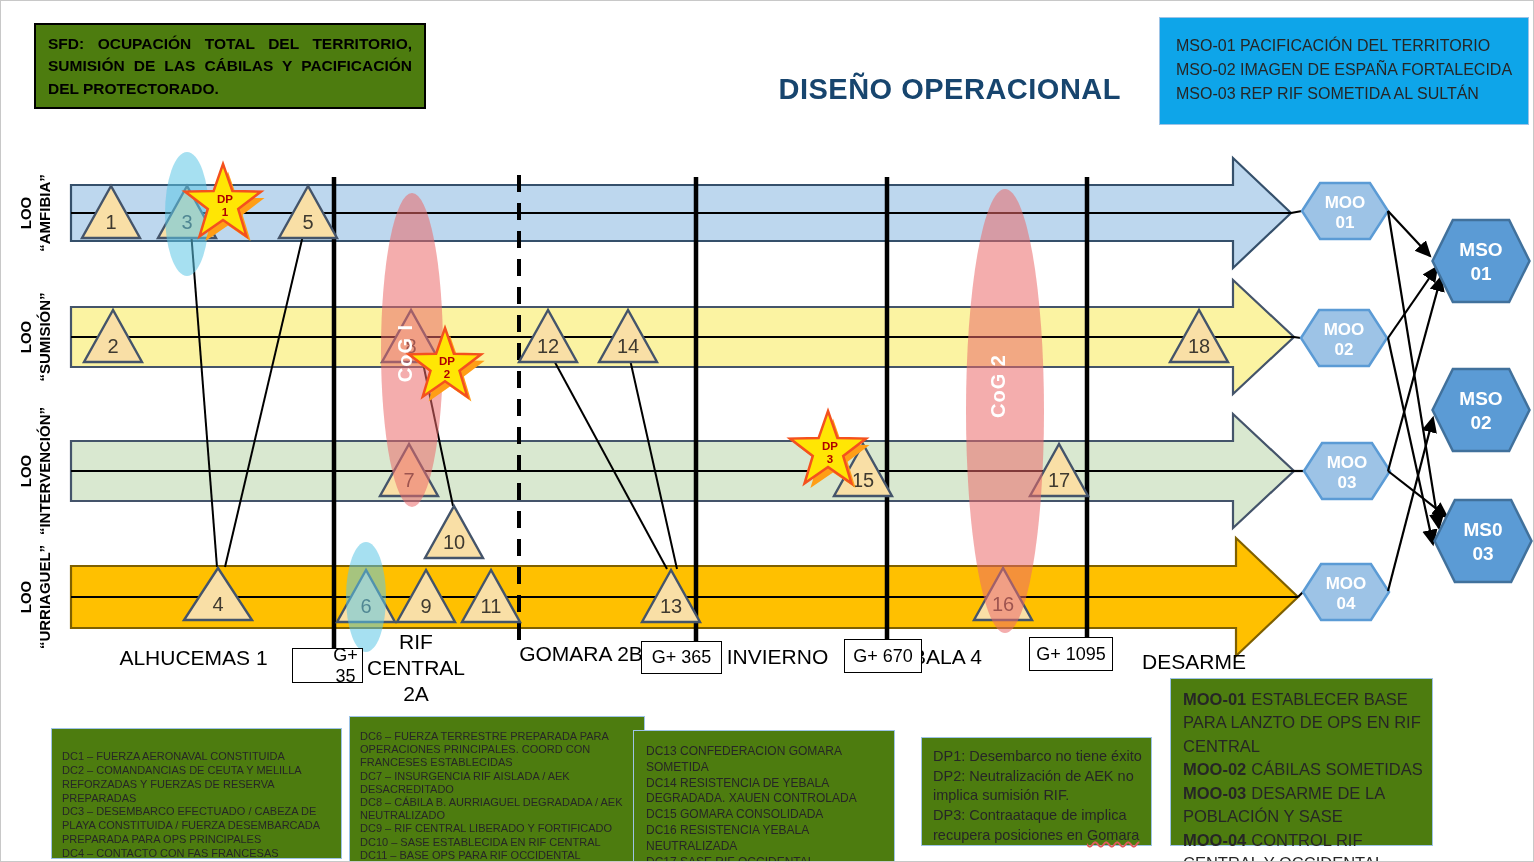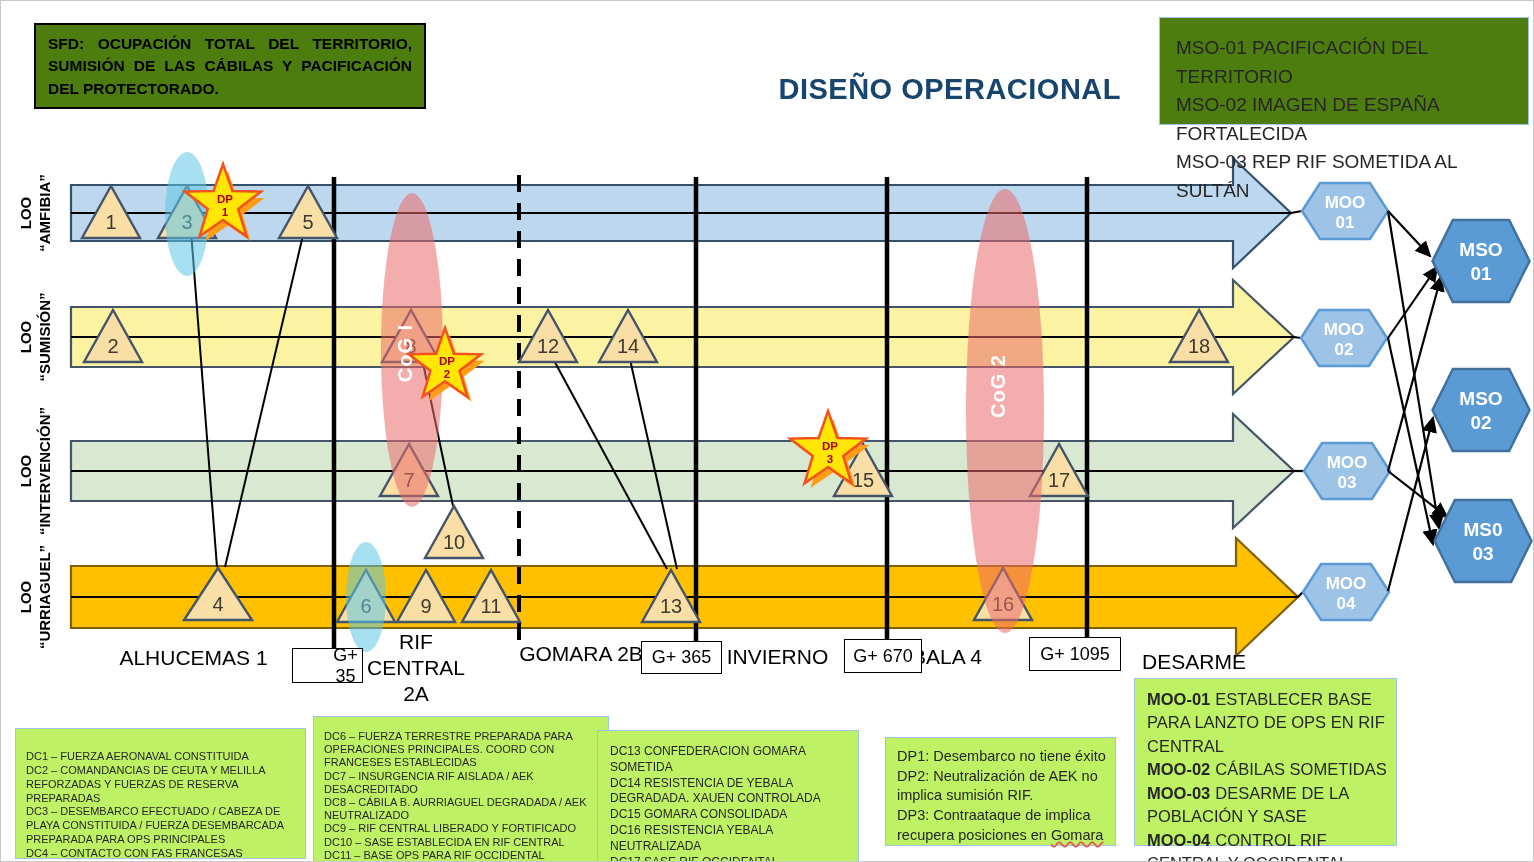--- a/index.html
+++ b/index.html
@@ -14,38 +14,38 @@
     left:33px;top:22px;width:392px;height:86px;border:2px solid #000;
     padding:8px 12px;box-sizing:border-box;font-weight:bold;font-size:15.5px;
     line-height:1.45;text-align:justify;color:#000;background:#4d7c0f;
   }
   .title{
     left:600px;top:72px;width:520px;text-align:right;font-weight:bold;
     font-size:29px;color:#17456E;letter-spacing:0.5px;
   }
   .mso-legend{
     left:1158px;top:16px;width:370px;height:108px;border:1.5px solid #9DC3E6;
-    padding:16px 10px 8px 16px;box-sizing:border-box;font-size:19px;
-    line-height:1.5;color:#262626;background:#4d7c0f;
+    padding:16px 10px 8px 16px;box-sizing:border-box;font-size:16px;
+    line-height:1.5;color:#262626;background:#0ea5e9;
   }
   .loo-label{
     width:170px;height:40px;transform:rotate(-90deg);text-align:center;
     font-size:15px;font-weight:600;line-height:1.25;color:#000;z-index:2;
   }
   .phase{
     font-size:21px;color:#000;text-align:center;line-height:1.24;z-index:2;
   }
   .gbox{
     background:#fff;border:1.6px solid #000;text-align:center;font-size:18px;
     color:#000;display:flex;align-items:center;justify-content:center;
     box-sizing:border-box;z-index:4;
   }
   .legend{
-    border:1.5px solid #9DC3E6;background:#bef264;box-sizing:border-box;
-    color:#262626;z-index:3;
+    border:1.5px solid #9DC3E6;background:#4d7c0f;box-sizing:border-box;
+    color:#262626;z-index:3;margin-left:36px;
   }
   .dc1{left:14px;top:727px;width:291px;height:131px;font-size:11px;line-height:1.26;padding:21px 8px 12px 10px;}
   .dc2{left:312px;top:715px;width:296px;height:170px;font-size:11px;line-height:1.2;padding:13px 8px 4px 10px;}
   .dc3{left:596px;top:729px;width:262px;height:133px;font-size:12px;line-height:1.32;padding:13px 8px 4px 12px;}
   .dpb{left:884px;top:736px;width:231px;height:109px;font-size:14.5px;line-height:1.36;padding:9px 8px 4px 11px;}
   .moob{left:1133px;top:677px;width:263px;height:168px;font-size:16.5px;line-height:1.42;padding:9px 8px 4px 12px;}
   .moob .b{font-weight:bold;margin-right:5px;}
   .wavy{text-decoration:underline wavy #e05c5c 1.5px;}
   svg text{font-family:"Liberation Sans",sans-serif;}
 </style>
@@ -196,21 +196,21 @@
   <div class="ov phase" style="left:85px;top:644px;width:215px;">ALHUCEMAS 1</div>
   <div class="ov phase" style="left:355px;top:628px;width:120px;">RIF CENTRAL 2A</div>
   <div class="ov phase" style="left:515px;top:640px;width:130px;">GOMARA 2B</div>
   <div class="ov phase" style="left:719px;top:643px;width:115px;">INVIERNO</div>
   <div class="ov phase" style="left:872px;top:643px;width:120px;">YEBALA 4</div>
   <div class="ov phase" style="left:1133px;top:648px;width:120px;">DESARME</div>
 
   <div class="ov gbox" style="left:291px;top:647px;width:71px;height:35px;padding-left:36px;">G+ 35</div>
   <div class="ov gbox" style="left:640px;top:640px;width:81px;height:33px;">G+ 365</div>
   <div class="ov gbox" style="left:843px;top:638px;width:78px;height:34px;">G+ 670</div>
-  <div class="ov gbox" style="left:1028px;top:636px;width:92px;height:34px;">G+ 1095</div>
+  <div class="ov gbox" style="left:1028px;top:636px;width:84px;height:34px;">G+ 1095</div>
 
   <div class="ov legend dc1">
     <div>DC1 – FUERZA AERONAVAL CONSTITUIDA</div>
     <div>DC2 – COMANDANCIAS DE CEUTA Y MELILLA REFORZADAS Y FUERZAS DE RESERVA PREPARADAS</div>
     <div>DC3 – DESEMBARCO EFECTUADO / CABEZA DE PLAYA CONSTITUIDA / FUERZA DESEMBARCADA PREPARADA PARA OPS PRINCIPALES</div>
     <div>DC4 – CONTACTO CON FAS FRANCESAS ESTABLECIDO</div>
 
   </div>
   <div class="ov legend dc2">
     <div>DC6 – FUERZA TERRESTRE PREPARADA PARA OPERACIONES PRINCIPALES. COORD CON FRANCESES ESTABLECIDAS</div>

